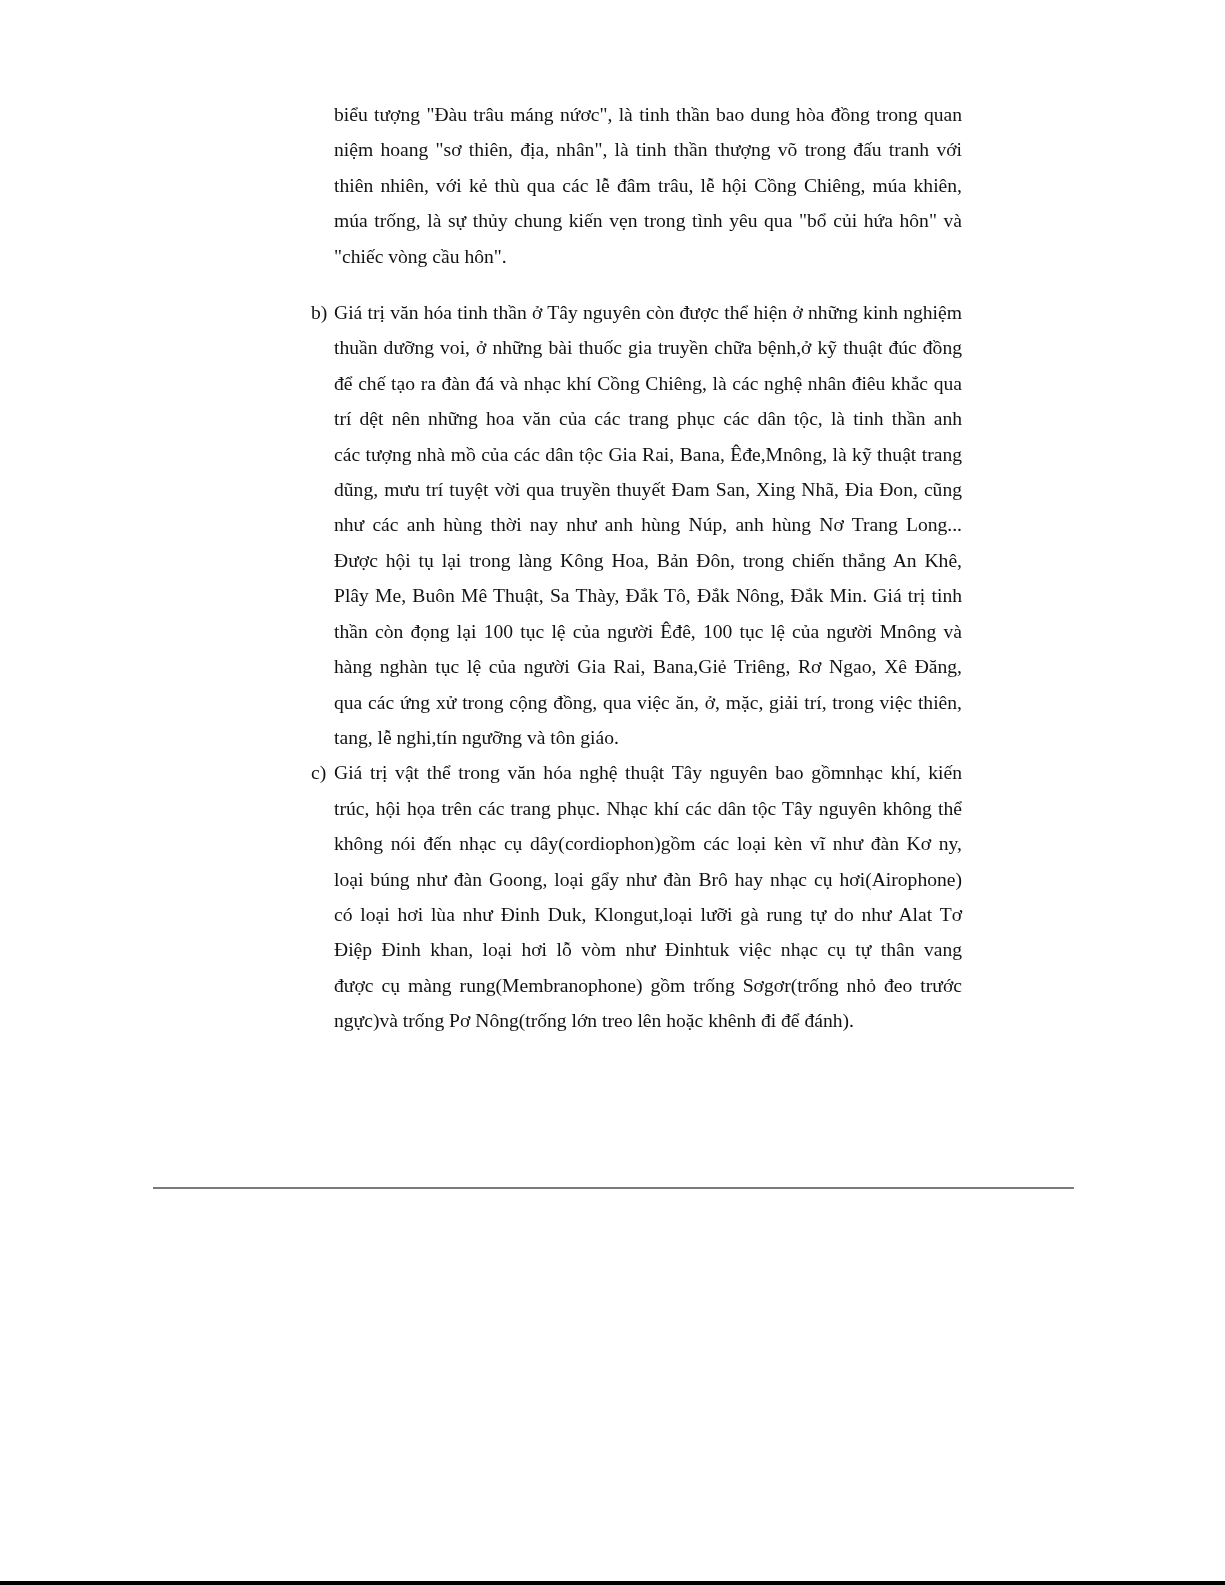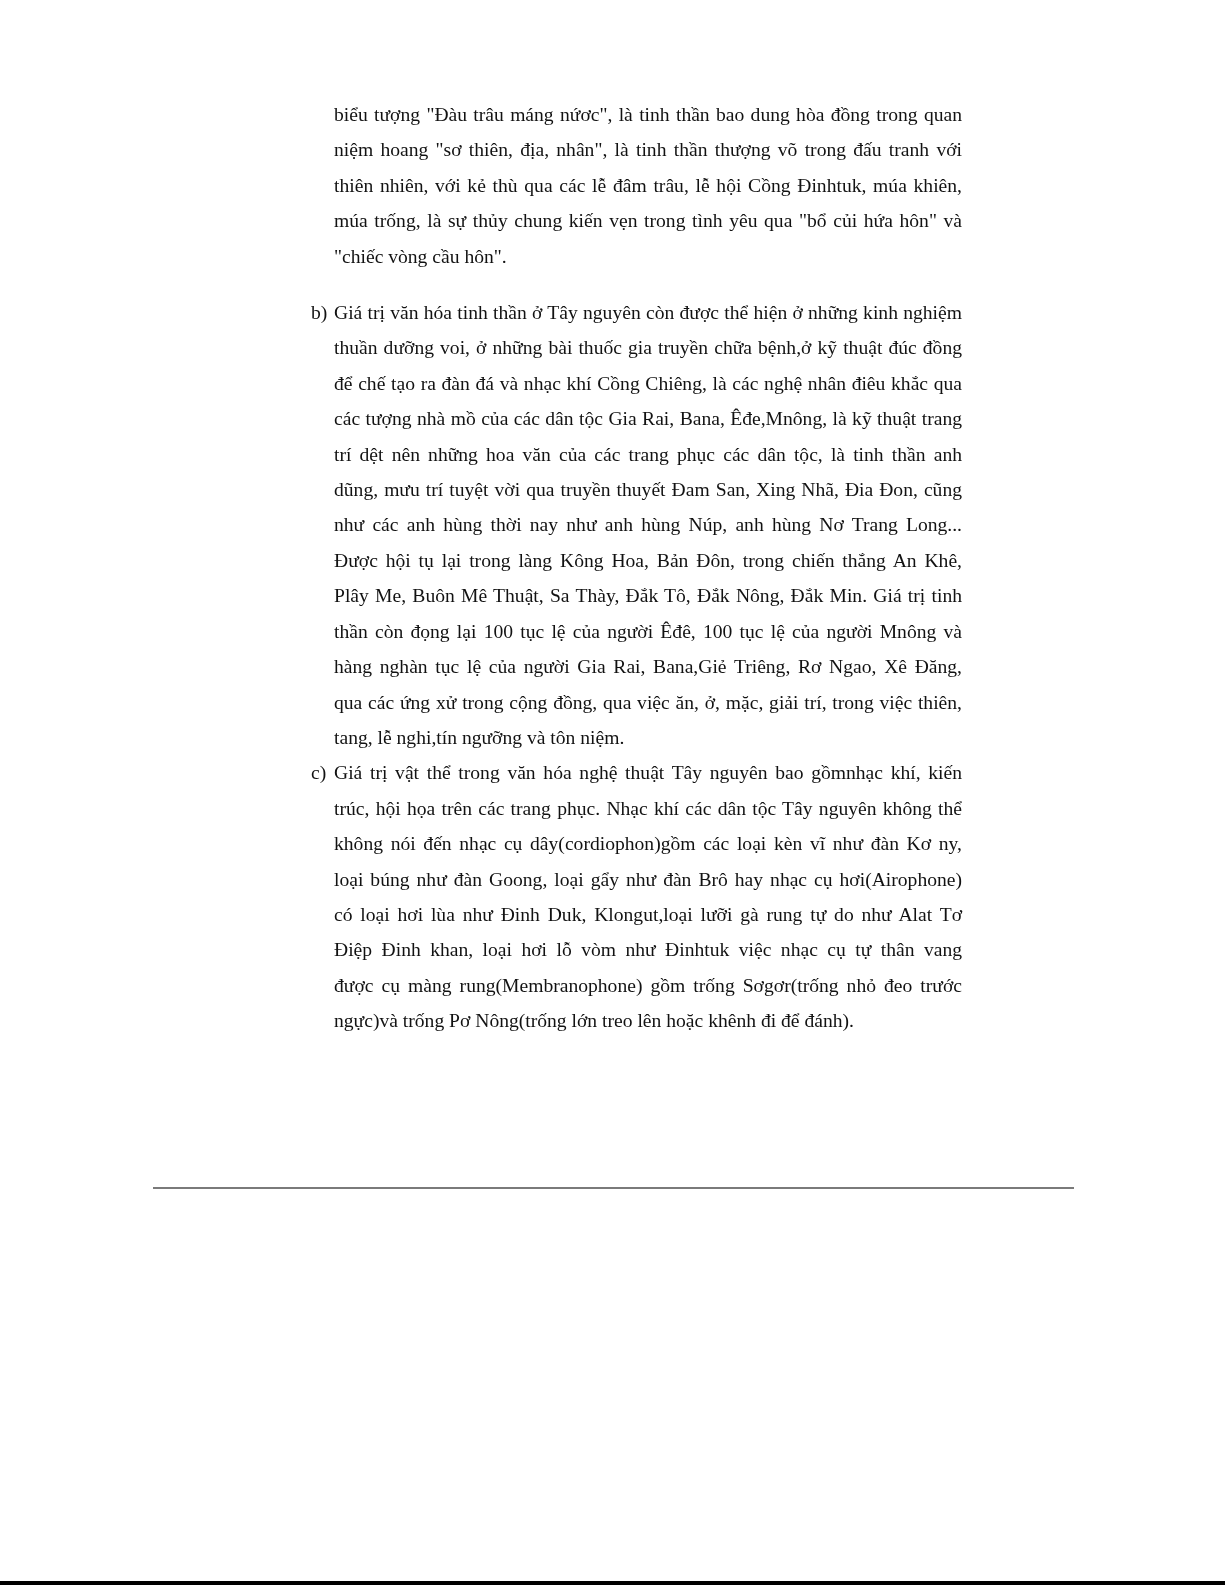--- a/index.html
+++ b/index.html
@@ -61,39 +61,39 @@
     background: #000000;
   }
 </style>
 </head>
 <body>
 
 <div class="text-column">
     <div class="paragraph">
       <div class="line">biểu tượng "Đàu trâu máng nứơc", là tinh thần bao dung hòa đồng trong quan</div>
       <div class="line">niệm hoang "sơ thiên, địa, nhân", là tinh thần thượng võ trong đấu tranh với</div>
-      <div class="line">thiên nhiên, với kẻ thù qua các lễ đâm trâu, lễ hội Cồng Đinhtuk, múa khiên,</div>
+      <div class="line">thiên nhiên, với kẻ thù qua các lễ đâm trâu, lễ hội Cồng Chiêng, múa khiên,</div>
       <div class="line">múa trống, là sự thủy chung kiến vẹn trong tình yêu qua "bổ củi hứa hôn" và</div>
       <div class="line last-line">"chiếc vòng cầu hôn".</div>
     </div>
     <div class="paragraph gap-before">
       <span class="list-marker">b)</span>
       <div class="line">Giá trị văn hóa tinh thần ở Tây nguyên còn được thể hiện ở những kinh nghiệm</div>
       <div class="line">thuần dưỡng voi, ở những bài thuốc gia truyền chữa bệnh,ở kỹ thuật đúc đồng</div>
       <div class="line">để chế tạo ra đàn đá và nhạc khí Cồng Chiêng, là các nghệ nhân điêu khắc qua</div>
+      <div class="line">trí dệt nên những hoa văn của các trang phục các dân tộc, là tinh thần anh</div>
       <div class="line">các tượng nhà mồ của các dân tộc Gia Rai, Bana, Êđe,Mnông, là kỹ thuật trang</div>
-      <div class="line">trí dệt nên những hoa văn của các trang phục các dân tộc, là tinh thần anh</div>
       <div class="line">dũng, mưu trí tuyệt vời qua truyền thuyết Đam San, Xing Nhã, Đia Đon, cũng</div>
       <div class="line">như các anh hùng thời nay như anh hùng Núp, anh hùng Nơ Trang Long...</div>
       <div class="line">Được hội tụ lại trong làng Kông Hoa, Bản Đôn, trong chiến thắng An Khê,</div>
       <div class="line">Plây Me, Buôn Mê Thuật, Sa Thày, Đắk Tô, Đắk Nông, Đắk Min. Giá trị tinh</div>
       <div class="line">thần còn đọng lại 100 tục lệ của người Êđê, 100 tục lệ của người Mnông và</div>
       <div class="line">hàng nghàn tục lệ của người Gia Rai, Bana,Giẻ Triêng, Rơ Ngao, Xê Đăng,</div>
       <div class="line">qua các ứng xử trong cộng đồng, qua việc ăn, ở, mặc, giải trí, trong việc thiên,</div>
-      <div class="line last-line">tang, lễ nghi,tín ngưỡng và tôn niệm.</div>
+      <div class="line last-line">tang, lễ nghi,tín ngưỡng và tôn giáo.</div>
     </div>
     <div class="paragraph">
       <span class="list-marker">c)</span>
       <div class="line">Giá trị vật thể trong văn hóa nghệ thuật Tây nguyên bao gồmnhạc khí, kiến</div>
       <div class="line">trúc, hội họa trên các trang phục. Nhạc khí các dân tộc Tây nguyên không thể</div>
       <div class="line">không nói đến nhạc cụ dây(cordiophon)gồm các loại kèn vĩ như đàn Kơ ny,</div>
       <div class="line">loại búng như đàn Goong, loại gẩy như đàn Brô hay nhạc cụ hơi(Airophone)</div>
       <div class="line">có loại hơi lùa như Đinh Duk, Klongut,loại lưỡi gà rung tự do như Alat Tơ</div>
       <div class="line">Điệp Đinh khan, loại hơi lỗ vòm như Đinhtuk việc nhạc cụ tự thân vang</div>
       <div class="line">được cụ màng rung(Membranophone) gồm trống Sơgơr(trống nhỏ đeo trước</div>

